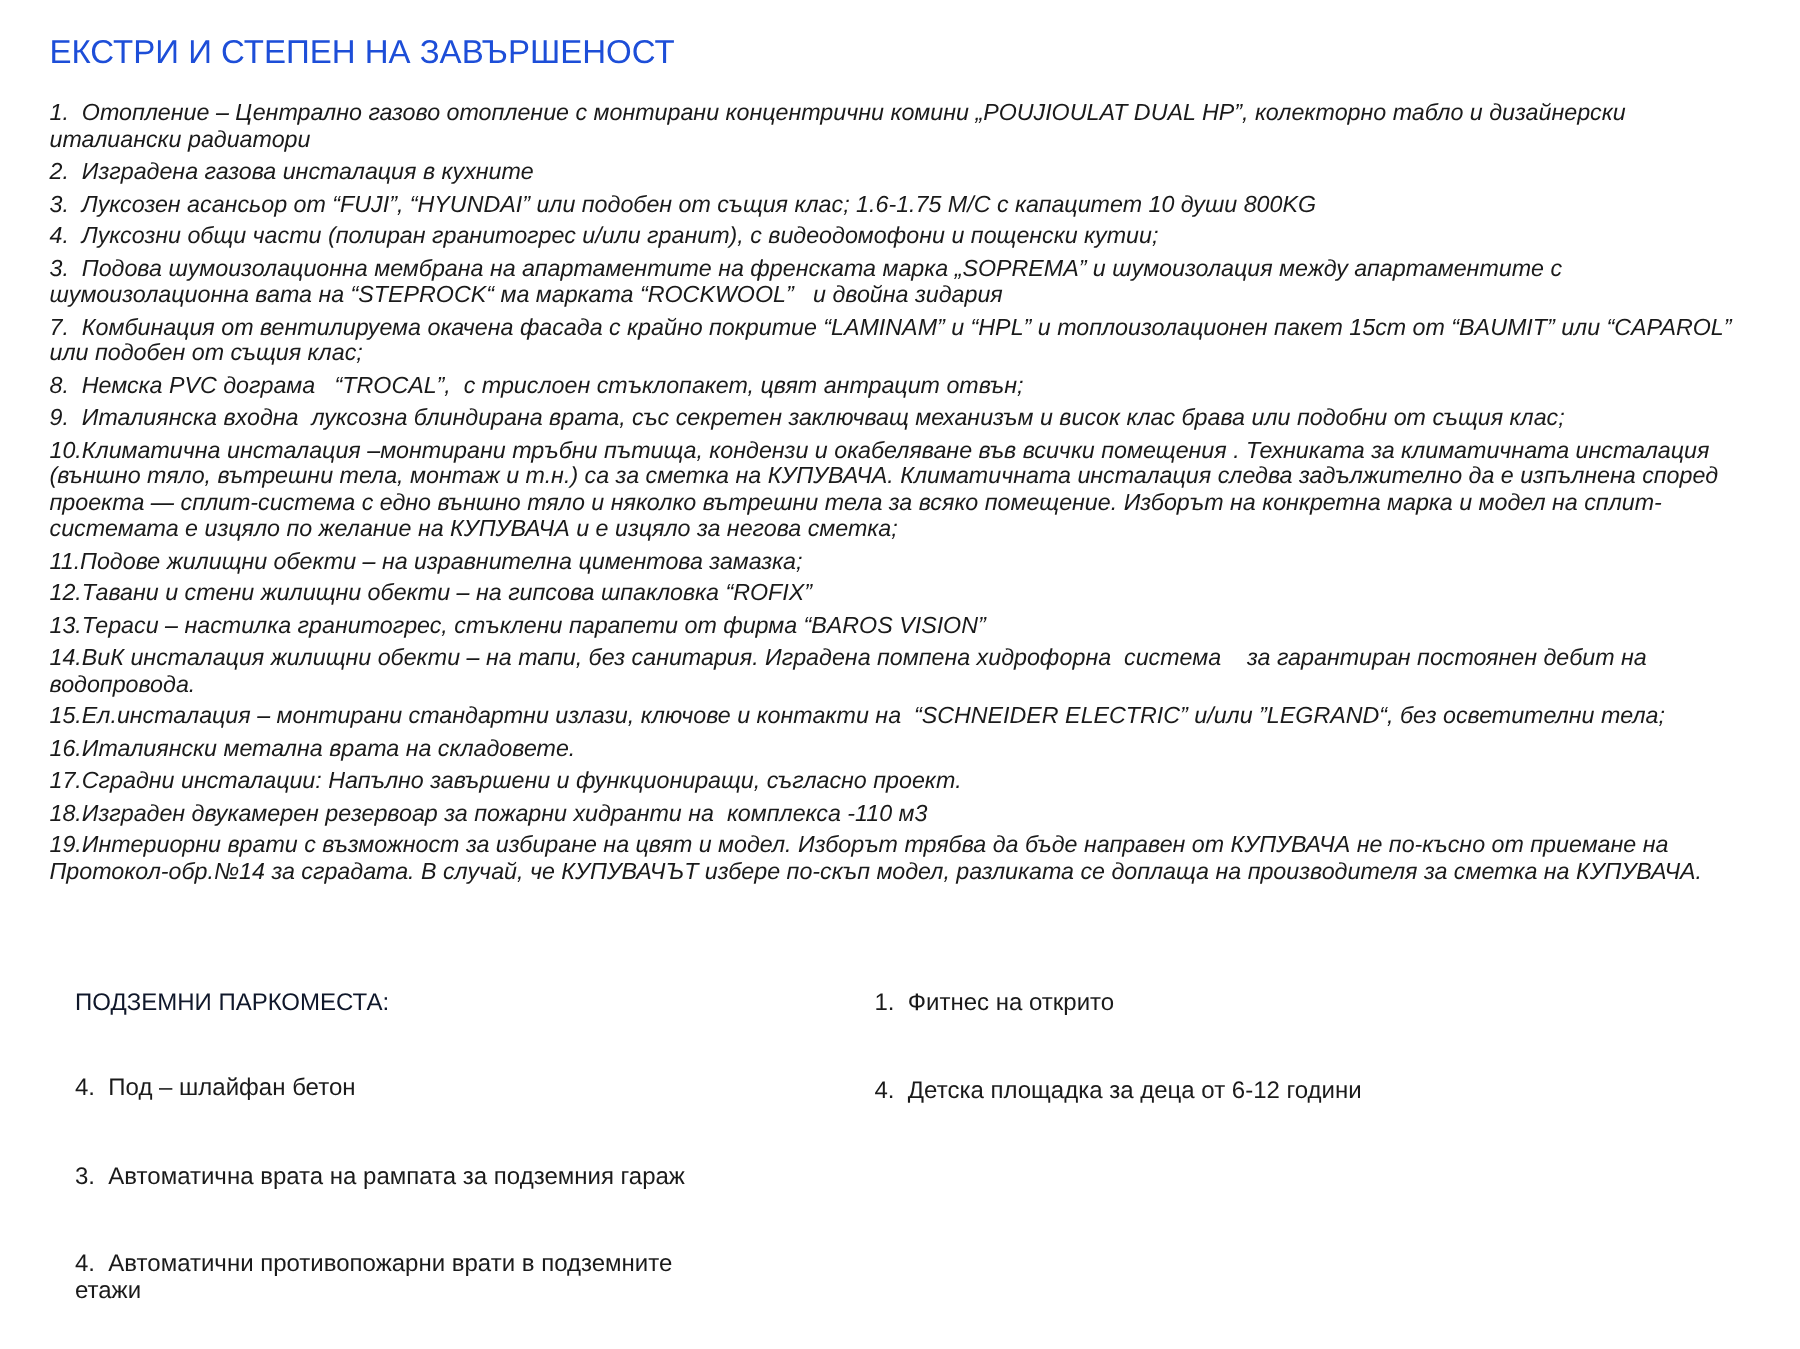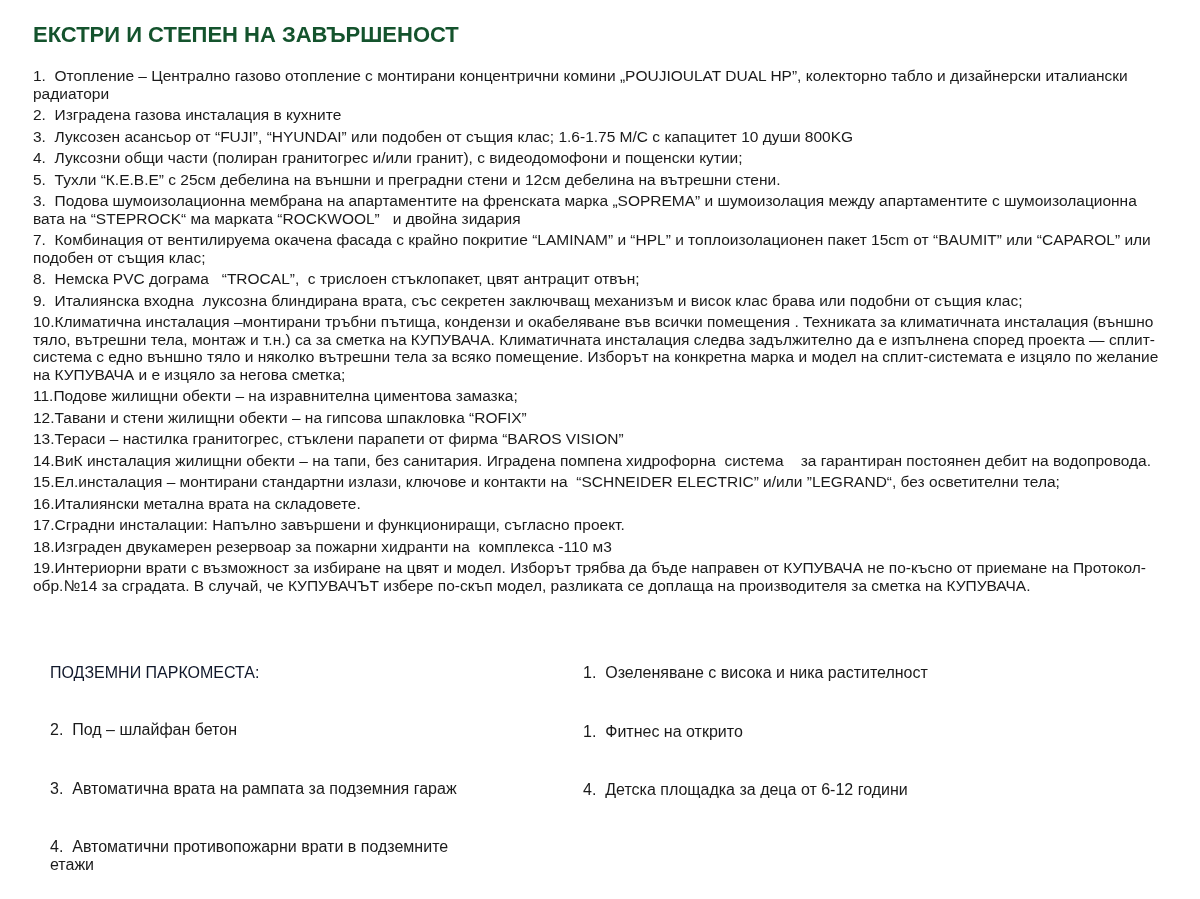--- a/index.html
+++ b/index.html
@@ -16,27 +16,28 @@
   }
   .page {
     box-sizing: border-box;
     width: 1200px;
     height: 899px;
     padding: 22px 33px 0 33px;
     background: #ffffff;
   }
   .doc-title {
     font-size: 22px;
-    font-weight: bold;
+    font-weight: normal;
     margin: 0 0 19px 0;
-    color: #14532d;
+    color: #1d4ed8;
     white-space: pre-wrap;
   }
   .main-list {
     max-width: 1136px;
+    font-style: italic;
   }
   .main-list p {
     font-size: 15.5px;
     line-height: 17.5px;
     margin: 0 0 4px 0;
     white-space: pre-wrap;
     color: #1a1a1a;
   }
   .bottom-sections {
     display: flex;
@@ -67,51 +68,49 @@
 
 <div class="page">
 
   <h1 class="doc-title">ЕКСТРИ И СТЕПЕН НА ЗАВЪРШЕНОСТ</h1>
 
   <div class="main-list">
     <p>1.  Отопление – Централно газово отопление с монтирани концентрични комини „POUJIOULAT DUAL HP”, колекторно табло и дизайнерски италиански радиатори</p>
     <p>2.  Изградена газова инсталация в кухните</p>
     <p>3.  Луксозен асансьор от “FUJI”, “HYUNDAI” или подобен от същия клас; 1.6-1.75 М/С с капацитет 10 души 800KG</p>
     <p>4.  Луксозни общи части (полиран гранитогрес и/или гранит), с видеодомофони и пощенски кутии;</p>
-    <p>5.  Тухли “К.Е.В.Е” с 25см дебелина на външни и преградни стени и 12см дебелина на вътрешни стени.</p>
     <p>3.  Подова шумоизолационна мембрана на апартаментите на френската марка „SOPREMA” и шумоизолация между апартаментите с шумоизолационна вата на “STEPROCK“ ма марката “ROCKWOOL”   и двойна зидария</p>
     <p>7.  Комбинация от вентилируема окачена фасада с крайно покритие “LAMINAM” и “HPL” и топлоизолационен пакет 15cm от “BAUMIT” или “CAPAROL” или подобен от същия клас;</p>
     <p>8.  Немска PVC дограма   “TROCAL”,  с трислоен стъклопакет, цвят антрацит отвън;</p>
     <p>9.  Италиянска входна  луксозна блиндирана врата, със секретен заключващ механизъм и висок клас брава или подобни от същия клас;</p>
     <p>10.Климатична инсталация –монтирани тръбни пътища, кондензи и окабеляване във всички помещения . Техниката за климатичната инсталация (външно тяло, вътрешни тела, монтаж и т.н.) са за сметка на КУПУВАЧА. Климатичната инсталация следва задължително да е изпълнена според проекта — сплит-система с едно външно тяло и няколко вътрешни тела за всяко помещение. Изборът на конкретна марка и модел на сплит-системата е изцяло по желание на КУПУВАЧА и е изцяло за негова сметка;</p>
     <p>11.Подове жилищни обекти – на изравнителна циментова замазка;</p>
     <p>12.Тавани и стени жилищни обекти – на гипсова шпакловка “ROFIX”</p>
     <p>13.Тераси – настилка гранитогрес, стъклени парапети от фирма “BAROS VISION”</p>
     <p>14.ВиК инсталация жилищни обекти – на тапи, без санитария. Иградена помпена хидрофорна  система    за гарантиран постоянен дебит на водопровода.</p>
     <p>15.Ел.инсталация – монтирани стандартни излази, ключове и контакти на  “SCHNEIDER ELECTRIC” и/или ”LEGRAND“, без осветителни тела;</p>
     <p>16.Италиянски метална врата на складовете.</p>
     <p>17.Сградни инсталации: Напълно завършени и функциониращи, съгласно проект.</p>
     <p>18.Изграден двукамерен резервоар за пожарни хидранти на  комплекса -110 м3</p>
     <p>19.Интериорни врати с възможност за избиране на цвят и модел. Изборът трябва да бъде направен от КУПУВАЧА не по-късно от приемане на Протокол-обр.№14 за сградата. В случай, че КУПУВАЧЪТ избере по-скъп модел, разликата се доплаща на производителя за сметка на КУПУВАЧА.</p>
   </div>
 
   <div class="bottom-sections">
 
     <div class="col col-left">
       <p class="col-heading">ПОДЗЕМНИ ПАРКОМЕСТА:</p>
-      <p class="item">2.  Под – шлайфан бетон</p>
+      <p class="item">4.  Под – шлайфан бетон</p>
       <p class="item">3.  Автоматична врата на рампата за подземния гараж</p>
       <p class="item">4.  Автоматични противопожарни врати в подземните етажи</p>
       
       
       
     </div>
 
     <div class="col col-right">
-      <p class="item">1.  Озеленяване с висока и ника растителност</p>
       <p class="item">1.  Фитнес на открито</p>
       <p class="item">4.  Детска площадка за деца от 6-12 години</p>
       
       
       
     </div>
 
   </div>
 
 </div>

